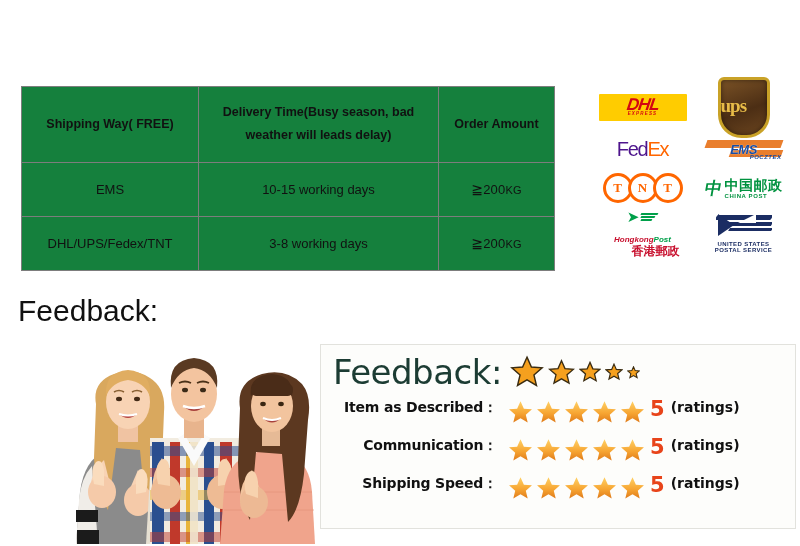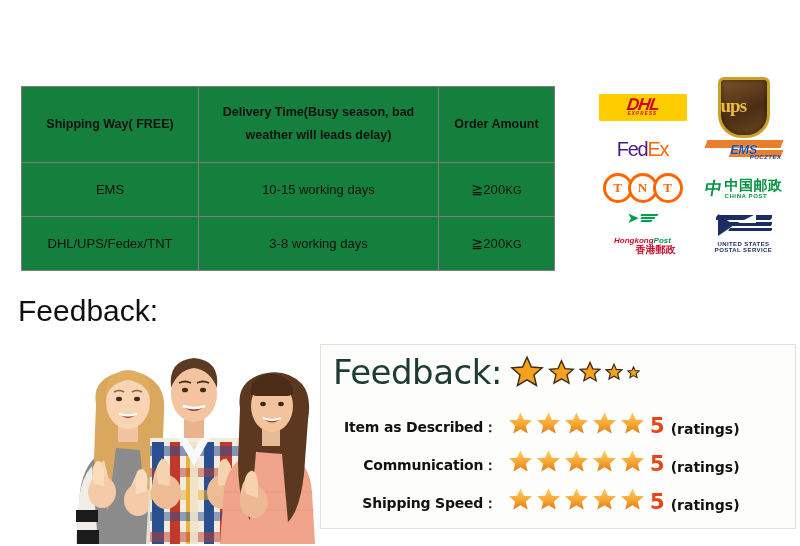--- a/index.html
+++ b/index.html
@@ -137,21 +137,21 @@
   .hkpost{display:flex;flex-direction:column;align-items:center;line-height:1;}
   .hk-top{display:flex;align-items:flex-end;gap:2px;}
   .hk-bird{color:#00A04A;font-size:15px;line-height:13px;}
   .hk-lines{display:flex;flex-direction:column;gap:1.5px;margin-bottom:2px;}
   .hk-lines i{display:block;width:17px;height:1.6px;background:#00A04A;transform:skewX(-25deg);}
   .hk-lines i:nth-child(2){width:14px;}
   .hk-lines i:nth-child(3){width:11px;}
   .hk-name{margin-top:13px;font-size:8px;font-weight:bold;font-style:italic;}
   .hk-name .hk-r{color:#C8102E;}
   .hk-name .hk-g{color:#00A04A;}
-  .hk-cn{color:#C8102E;font-size:10px;font-weight:bold;margin-top:1px;font-family:Liberation Mono, monospace;padding-left:26px;}
+  .hk-cn{color:#C8102E;font-size:12px;font-weight:bold;margin-top:1px;font-family:Liberation Sans, sans-serif;padding-left:26px;}
 
   
   .usps{display:flex;flex-direction:column;align-items:center;line-height:1;}
   .usps-mark{position:relative;width:56px;height:26px;overflow:hidden;}
   .usps-mark .bar{position:absolute;background:#1B2D63;}
   .usps-mark .b1{left:0;top:2px;width:56px;height:5px;transform:skewX(-30deg) ;border-radius:1px;}
   .usps-mark .b2{left:6px;top:9px;width:50px;height:4px;transform:skewX(-30deg);}
   .usps-mark .b3{left:13px;top:15px;width:43px;height:3px;transform:skewX(-30deg);}
   .usps-mark .beak{position:absolute;left:2px;top:1px;width:0;height:0;border-left:16px solid #1B2D63;border-top:11px solid transparent;border-bottom:11px solid transparent;}
   .usps-mark .eye{position:absolute;left:22px;top:1px;width:0;height:0;border-right:18px solid #fff;border-top:9px solid transparent;}
@@ -180,21 +180,21 @@
     font-family:"DejaVu Sans", sans-serif;
     letter-spacing:-.5px;line-height:38px;
   }
   .fb-title-stars{display:flex;align-items:center;margin-left:8px;gap:4px;}
 
   .star{display:inline-block;}
   .star svg{display:block;}
 
   .fb-rows{position:absolute;left:0;top:54px;width:100%;}
   .fb-row{
-    display:flex;align-items:flex-end;height:38px;
+    display:flex;align-items:flex-start;height:38px;
   }
   .fb-label{
     width:176px;text-align:right;
     font-size:14px;font-weight:bold;color:#111;
     font-family:"DejaVu Sans", sans-serif;
     white-space:nowrap;padding-right:2px;
     letter-spacing:-.2px;
   }
   .fb-stars{display:flex;align-items:center;margin-left:8px;gap:1px;}
   .fb-score{

